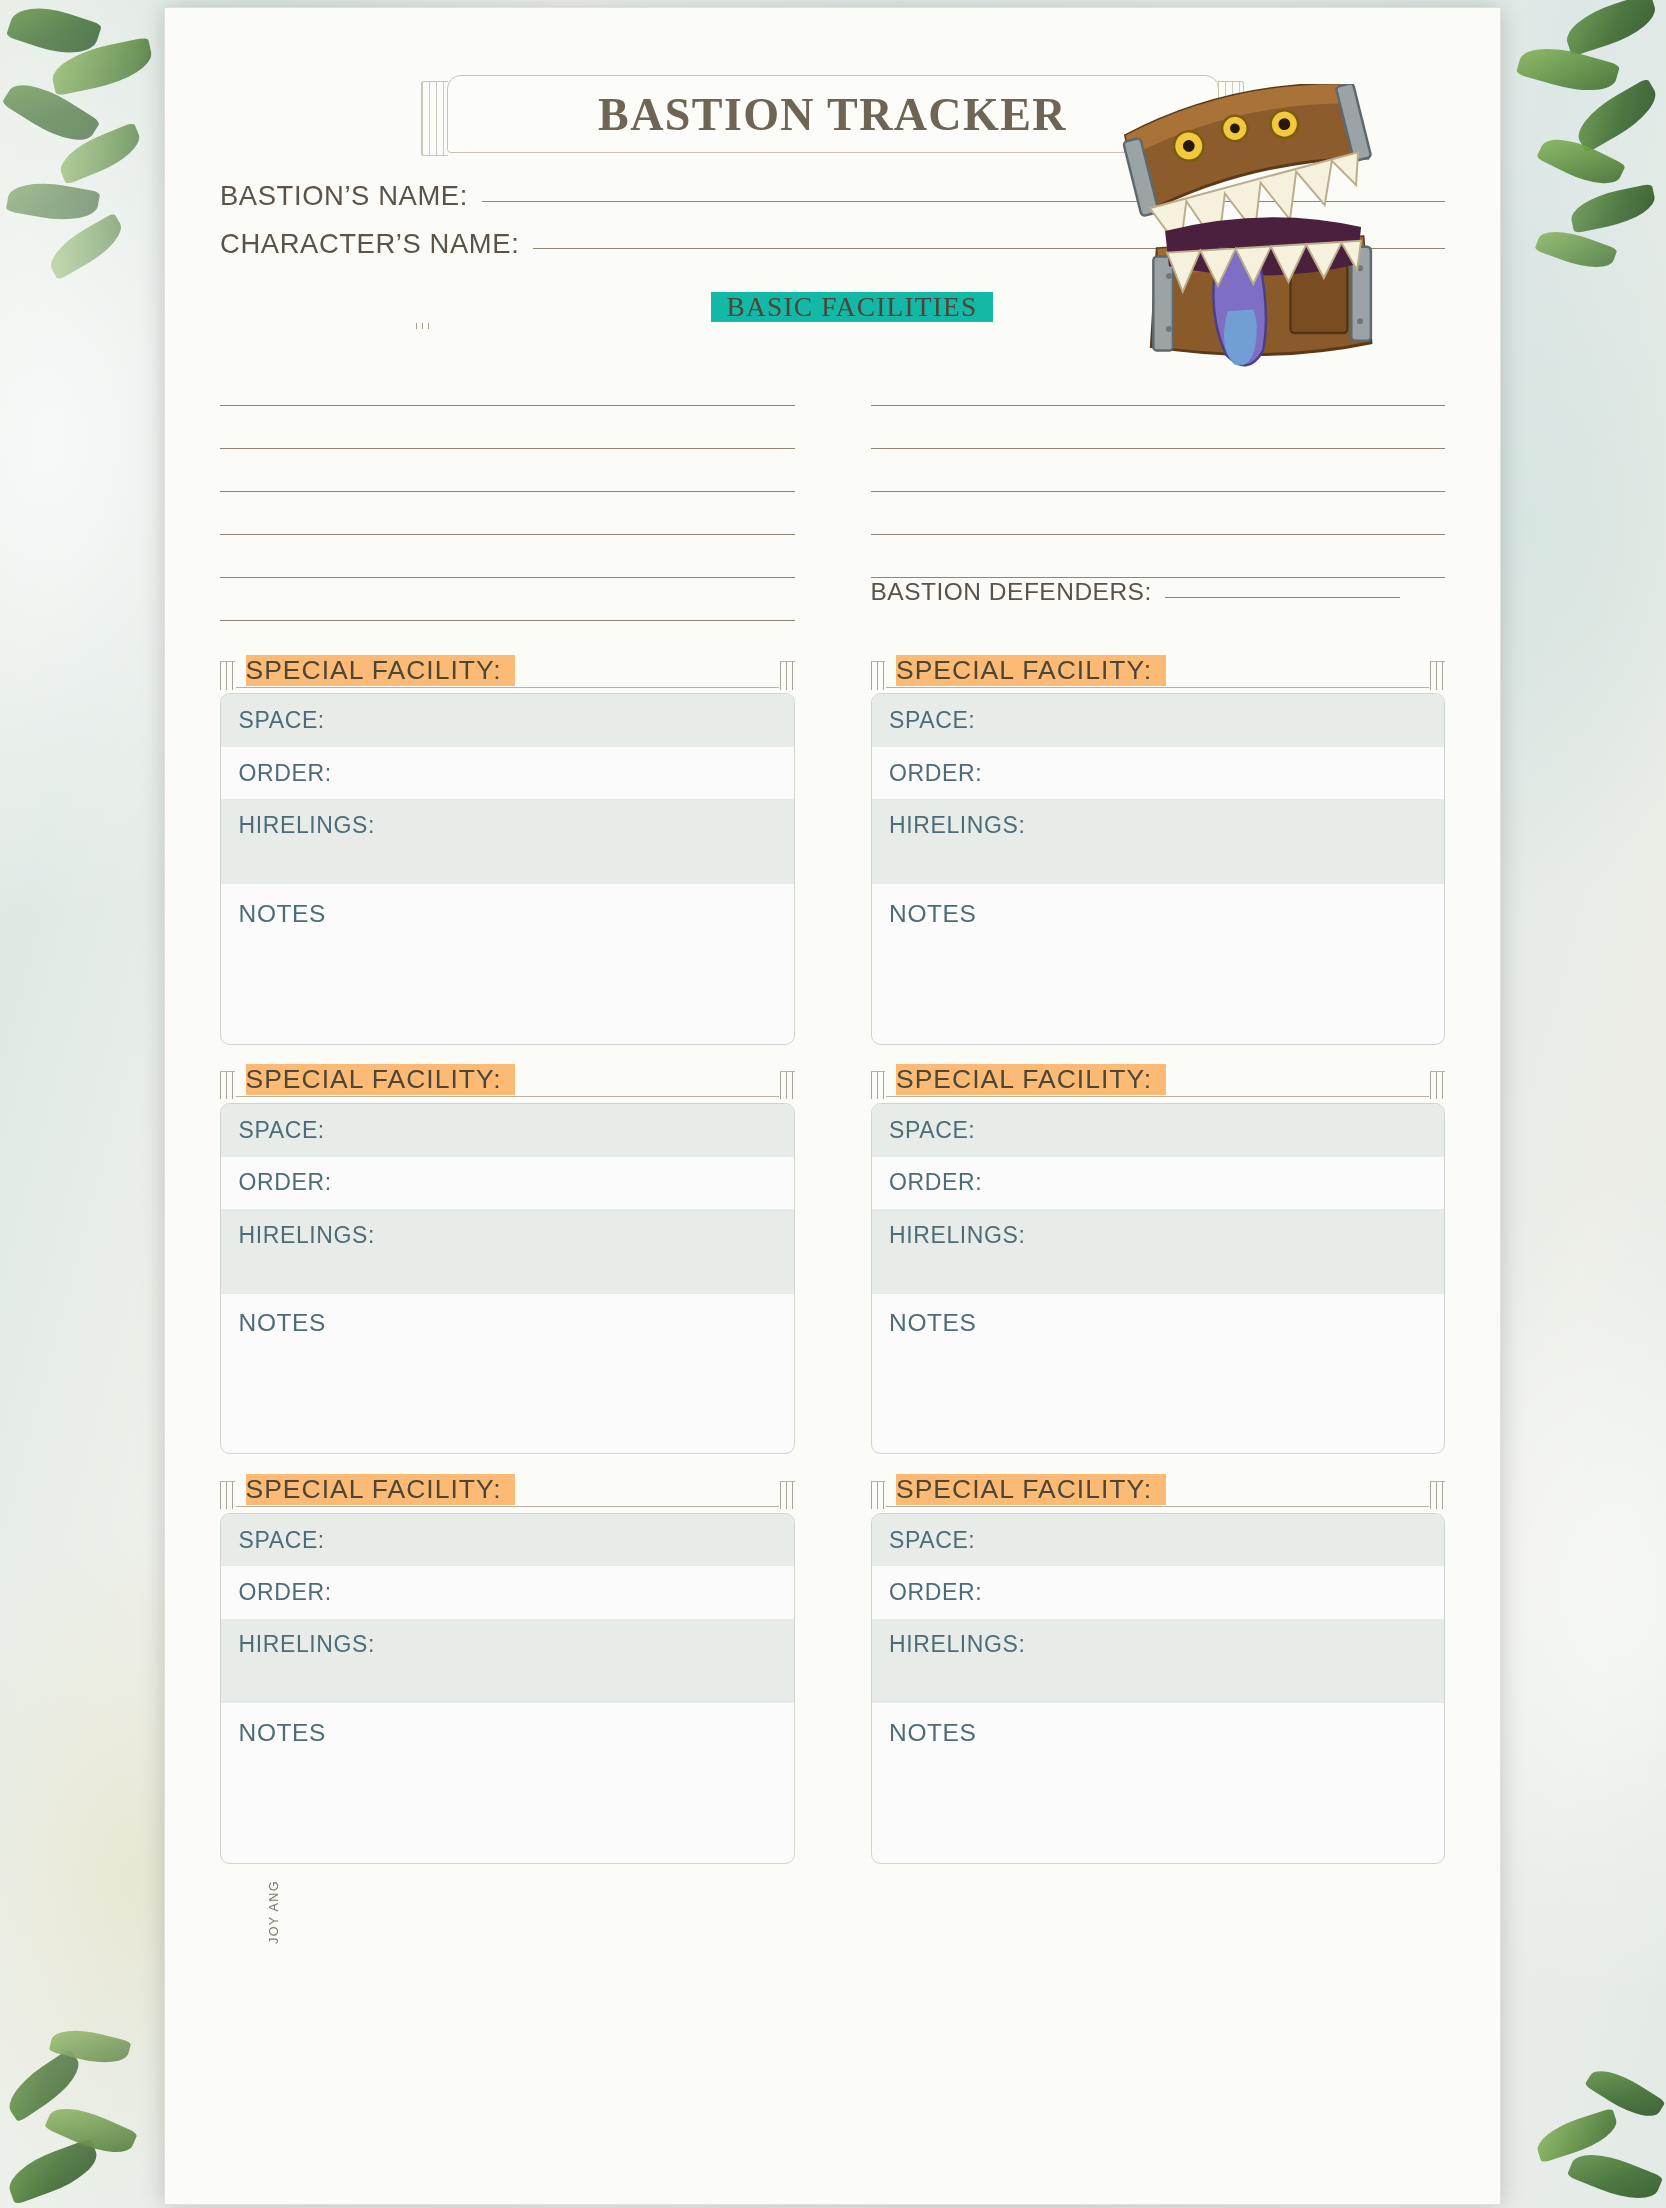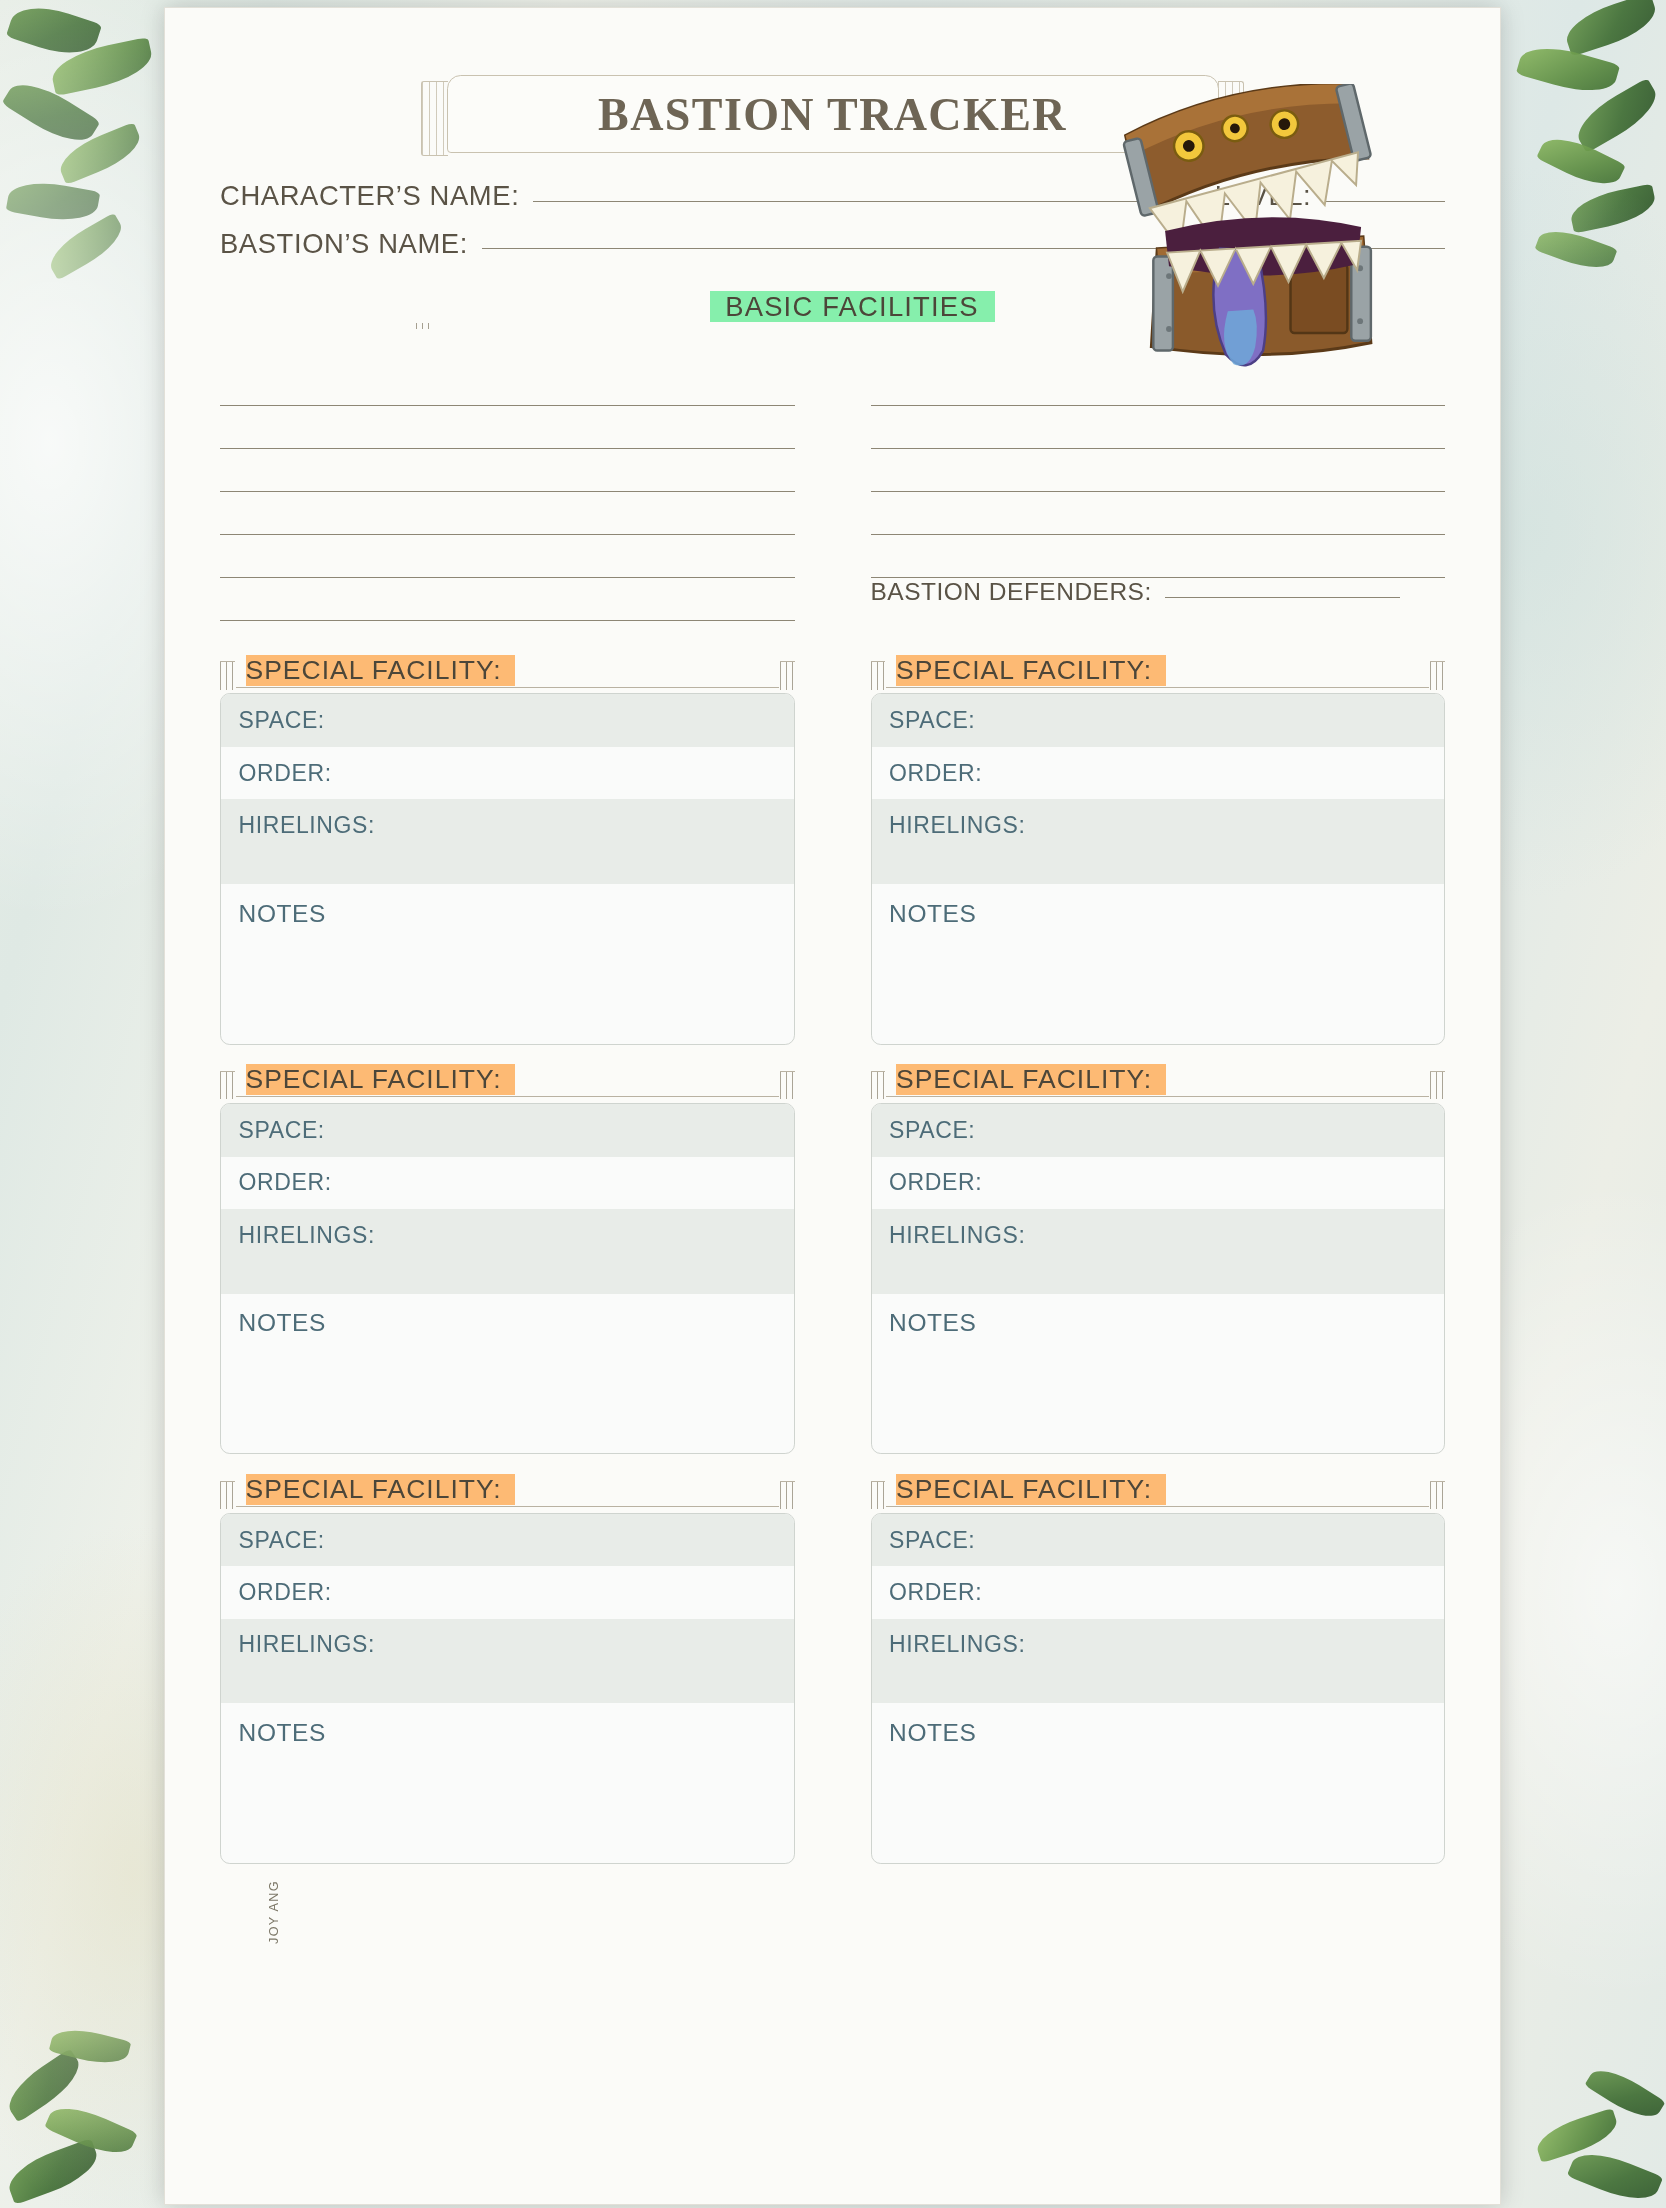--- a/index.html
+++ b/index.html
@@ -143,22 +143,23 @@
     position: absolute;
     left: 0; right: 0; top: 2px;
     text-align: center;
     font-size: 27.4px;
     color: #4c4639;
     letter-spacing: 1.2px;
     background: #fbfbf8;
     display: inline-block;
   }
   .sec-head .txt span {
-    background: #86efac;
+    background: #14b8a6;
     padding: 0 15.7px;
+    font-family: Liberation Serif, serif;
   }
 
   
   .fac-head {
     position: relative;
     height: 41px;
     margin-top: 17.6px;
   }
   .fac-head .bar {
     position: absolute;
@@ -301,29 +302,29 @@
   <div class="sheet-inner">
 
     <div class="banner-wrap">
       <div class="banner-end left"></div>
       <div class="banner-end right"></div>
       <div class="banner"></div>
       <div class="title">BASTION TRACKER</div>
     </div>
 
     <div class="field-row">
+      <div class="field-label">BASTION’S NAME:</div>
+      <div class="rule"></div>
+    </div>
+
+    <div class="field-row">
       <div class="field-label">CHARACTER’S NAME:</div>
       <div class="rule" style="margin-right:23.5px;"></div>
       <div class="field-label">LEVEL:</div>
       <div class="rule short"></div>
-    </div>
-
-    <div class="field-row">
-      <div class="field-label">BASTION’S NAME:</div>
-      <div class="rule"></div>
     </div>
 
     <div class="sec-head" style="margin:29px 157px 0 196px;">
       <div class="cap left"></div>
       <div class="cap right"></div>
       <div class="bar"></div>
       <div class="txt"><span>BASIC FACILITIES</span></div>
     </div>
 
     <div class="cols">

